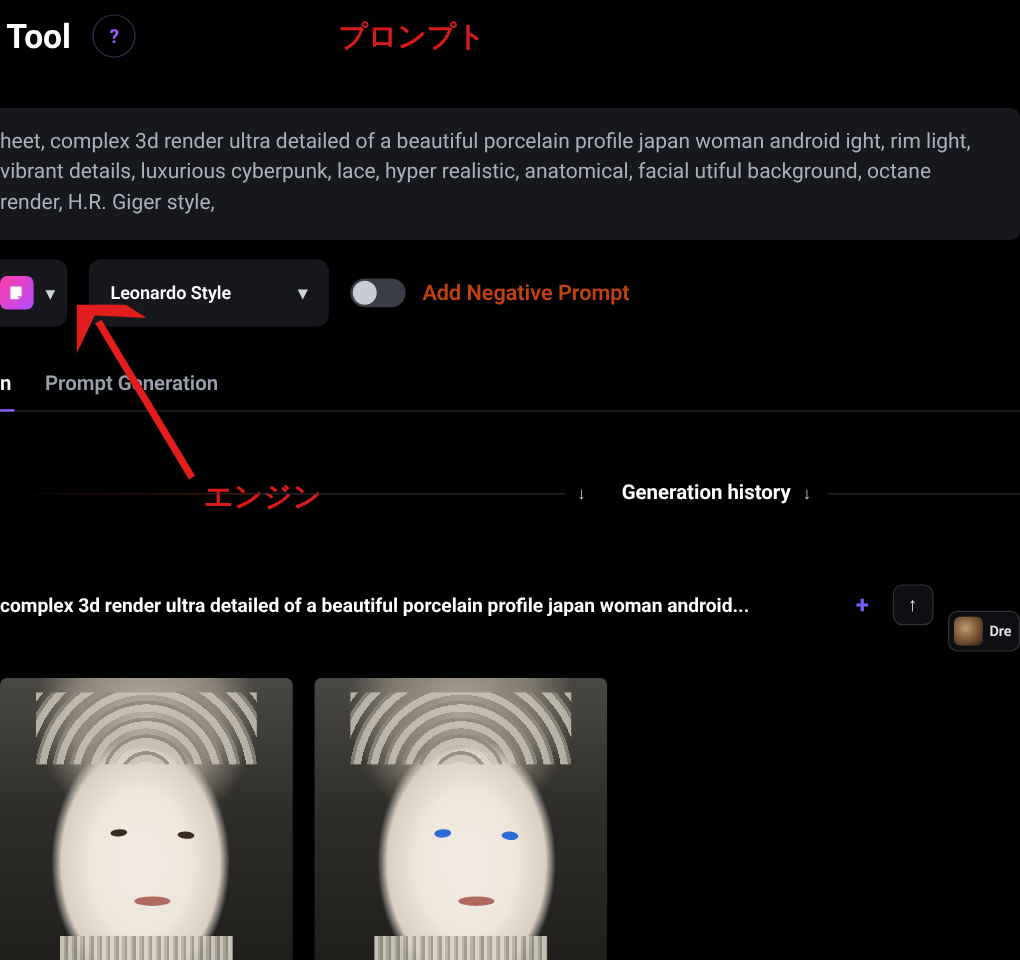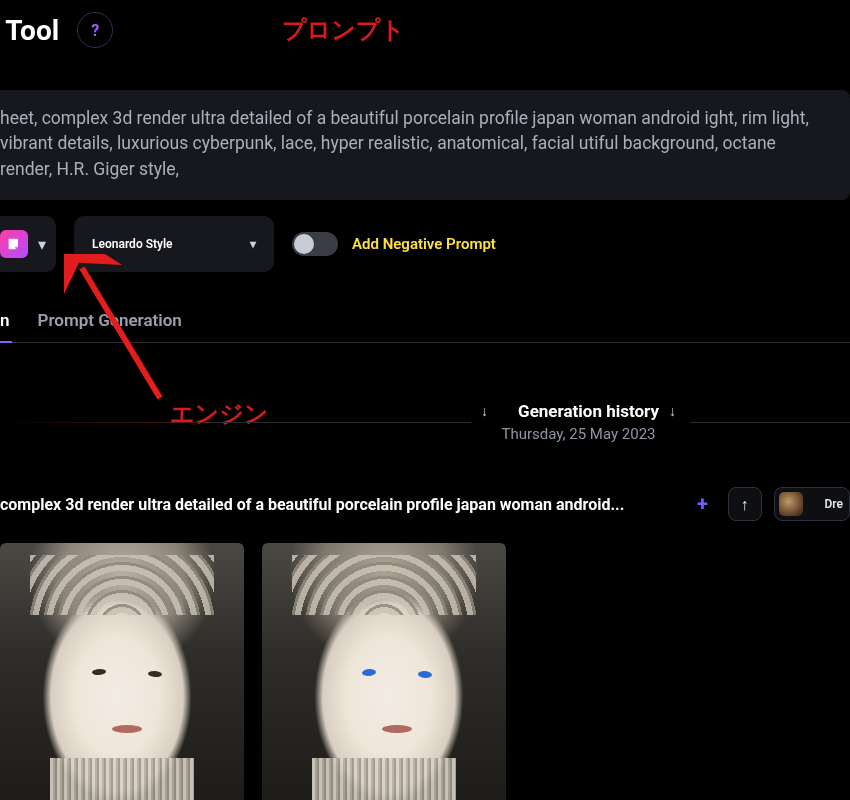--- a/index.html
+++ b/index.html
@@ -85,39 +85,39 @@
     background: #16181d;
     border-radius: 10px;
     height: 56px;
     min-width: 200px;
     display: flex;
     align-items: center;
     justify-content: space-between;
     padding: 0 18px;
     cursor: pointer;
     color: #fff;
-    font-size: 12px;
+    font-size: 15px;
     font-weight: 600;
   }
 
   .toggle-wrap { display: flex; align-items: center; gap: 14px; }
   .toggle {
     width: 46px; height: 24px;
     background: #3a3d45;
     border-radius: 12px;
     position: relative;
     cursor: pointer;
   }
   .toggle .knob {
     position: absolute; left: 2px; top: 2px;
     width: 20px; height: 20px;
     background: #c9ccd4;
     border-radius: 50%;
   }
-  .toggle-label { color: #fde047; font-size: 15px; font-weight: 600; }
+  .toggle-label { color: #c2410c; font-size: 18px; font-weight: 600; }
 
   
   .tabs {
     display: flex;
     gap: 28px;
     margin-top: 38px;
     border-bottom: 1px solid #2a2d34;
     padding-bottom: 12px;
     margin-left: -50px;
     padding-left: 50px;
@@ -184,23 +184,24 @@
     display: flex; align-items: center; justify-content: center;
     cursor: pointer;
     background: #0e0f12;
   }
   .up-arrow { color: #e5e7eb; font-size: 16px; }
   .thumb-chip {
     height: 34px;
     border: 1px solid #2f323a;
     border-radius: 8px;
     background: #0e0f12;
-    display: flex; align-items: center; gap: 22px;
+    display: flex; align-items: center; gap: 6px;
     padding: 0 6px 0 4px;
     cursor: pointer;
+    margin-top: 44px;
   }
   .mini-thumb {
     width: 24px; height: 24px; border-radius: 5px;
     background: radial-gradient(circle at 40% 40%, #c2996d 0%, #6b4a2e 60%, #2e2015 100%);
   }
   .chip-label { color: #e5e7eb; font-size: 12px; font-weight: 600; }
 
   
   .grid {
     display: flex;
@@ -326,21 +327,20 @@
 
 <div class="hist-row">
 
   <div class="hist-left-rule"></div>
   <div class="hist-col">
     <div class="hist-title-row">
       <span class="sort-icon">↓</span>
       <span class="hist-title">Generation history</span>
       <span class="sort-icon">↓</span>
     </div>
-    <div class="hist-date">Thursday, 25 May 2023</div>
   </div>
   <div class="hist-right-rule"></div>
 </div>
 
 <div class="entry-row">
   <div class="entry-text">complex 3d render ultra detailed of a beautiful porcelain profile japan woman android...</div>
   <div class="plus-btn">+</div>
   <div class="icon-box">
     <span class="up-arrow">↑</span>
   </div>

